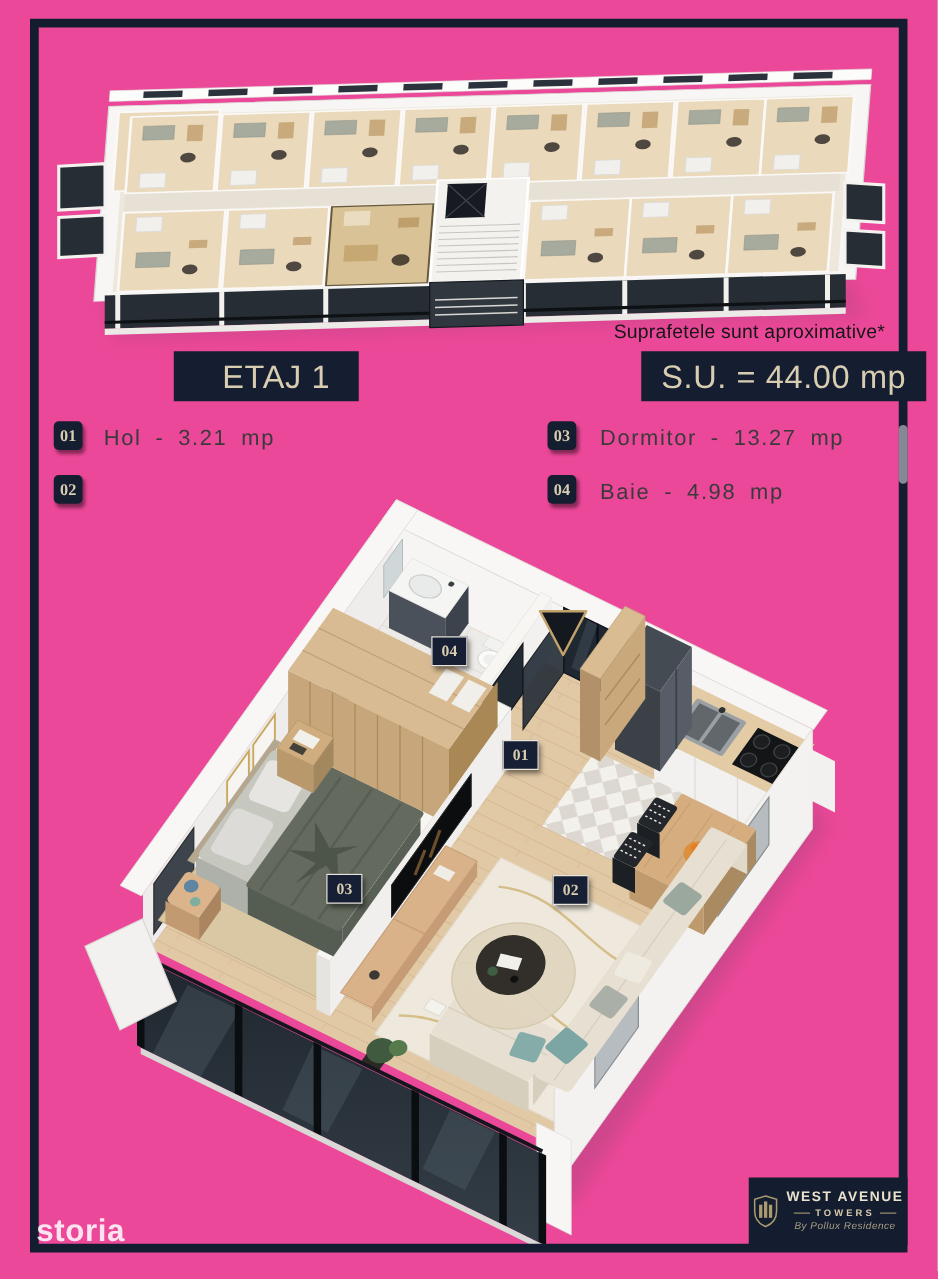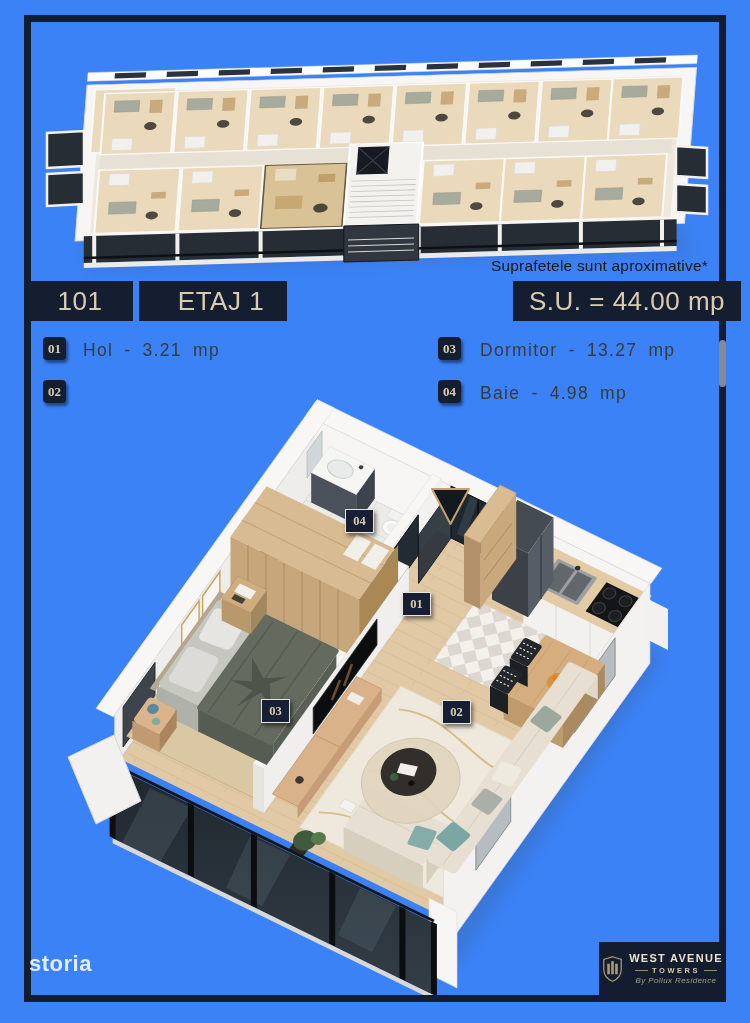--- a/index.html
+++ b/index.html
@@ -1,16 +1,16 @@
 <!DOCTYPE html>
 <html><head>
 <meta charset="utf-8">
 <style>
   html,body{margin:0;padding:0;background:#cfced2;}
-  .stage{position:relative;width:750px;height:1023px;background:#3b82f6;overflow:hidden;
+  .stage{position:relative;width:750px;height:1023px;background:#ec4899;overflow:hidden;
          font-family:"Liberation Sans",sans-serif;}
   .art{position:absolute;left:0;top:0;z-index:1;pointer-events:none;}
   .frame{position:absolute;left:24px;top:15px;width:702px;height:987px;box-sizing:border-box;
          border:7px solid #141d30;z-index:4;pointer-events:none;}
   .disclaimer{position:absolute;right:42px;top:257px;font-size:15.5px;color:#161616;
               letter-spacing:.2px;z-index:5;}
   .badge{position:absolute;top:281px;height:40px;background:#151e31;color:#d8cdb0;
          display:flex;align-items:center;justify-content:center;font-size:26px;
          letter-spacing:.5px;z-index:5;}
   .b-unit{left:27px;width:106px;}
@@ -28,21 +28,21 @@
           display:flex;align-items:center;justify-content:center;
           box-shadow:2px 3px 4px rgba(0,0,0,.5);z-index:5;}
   .logo{position:absolute;left:599px;top:942px;width:127px;height:54px;background:#141d30;
         display:flex;align-items:center;justify-content:center;gap:6px;z-index:6;}
   .logo-txt{display:flex;flex-direction:column;align-items:center;line-height:1.25;}
   .logo-name{font-size:11px;font-weight:bold;letter-spacing:1.3px;color:#eae2cd;}
   .logo-sub{display:flex;align-items:center;gap:4px;color:#d6caaa;}
   .logo-sub i{display:block;width:13px;height:1px;background:#958a6a;}
   .logo-sub span{font-size:7.5px;font-weight:bold;letter-spacing:2.5px;}
   .logo-tag{font-size:8px;font-style:italic;color:#a89d82;letter-spacing:.4px;}
-  .watermark{position:absolute;left:29px;top:951px;font-size:22px;font-weight:bold;
+  .watermark{position:absolute;left:29px;top:971px;font-size:25px;font-weight:bold;
              color:rgba(255,255,255,.85);letter-spacing:.5px;z-index:6;}
   .scroll-thumb{position:absolute;left:719px;top:340px;width:7px;height:47px;
                 background:rgba(223,225,233,.55);border-radius:4px;z-index:7;}
 </style>
 </head>
 <body>
 
 <div class="stage">
 
 <svg class="art" width="750" height="1023" viewBox="0 0 750 1023">
@@ -436,21 +436,20 @@
     </g>
 
     <polygon points="432,489 469,489 450.5,524" fill="#14181f" stroke="#c2a36b" stroke-width="2" stroke-linejoin="round"></polygon>
   </g>
 </svg>
 
 <div class="frame"></div>
 
 <div class="disclaimer">Suprafetele sunt aproximative*</div>
 
-<div class="badge b-unit">101</div>
 <div class="badge b-floor">ETAJ 1</div>
 <div class="badge b-area">S.U. = 44.00 mp</div>
 
 <div class="lg-num" style="left:43px;top:337px">01</div>
 <div class="lg-txt" style="left:83px;top:340px">Hol - 3.21 mp</div>
 <div class="lg-num" style="left:43px;top:380px">02</div>
 <div class="lg-num" style="left:438px;top:337px">03</div>
 <div class="lg-txt" style="left:480px;top:340px">Dormitor - 13.27 mp</div>
 <div class="lg-num" style="left:438px;top:380px">04</div>
 <div class="lg-txt" style="left:480px;top:383px">Baie - 4.98 mp</div>

